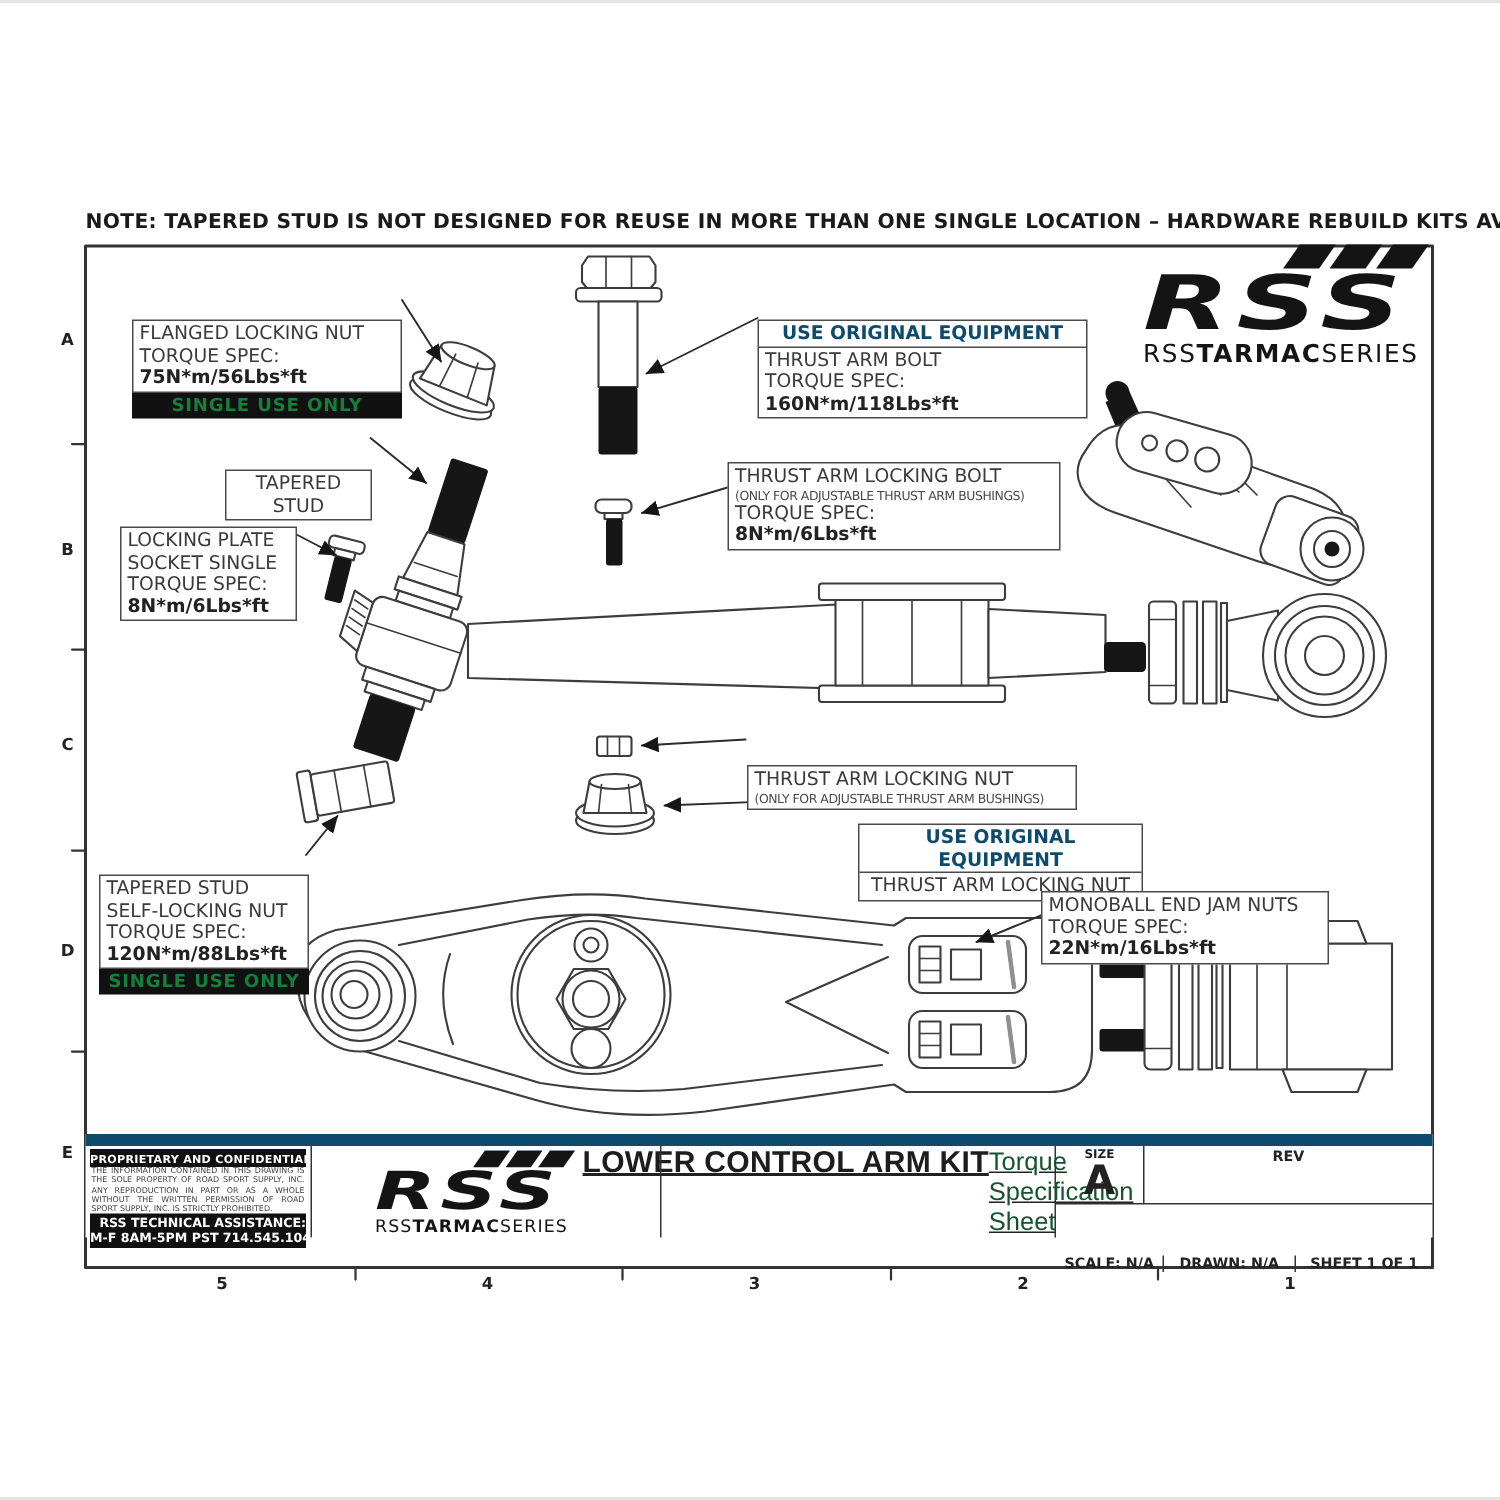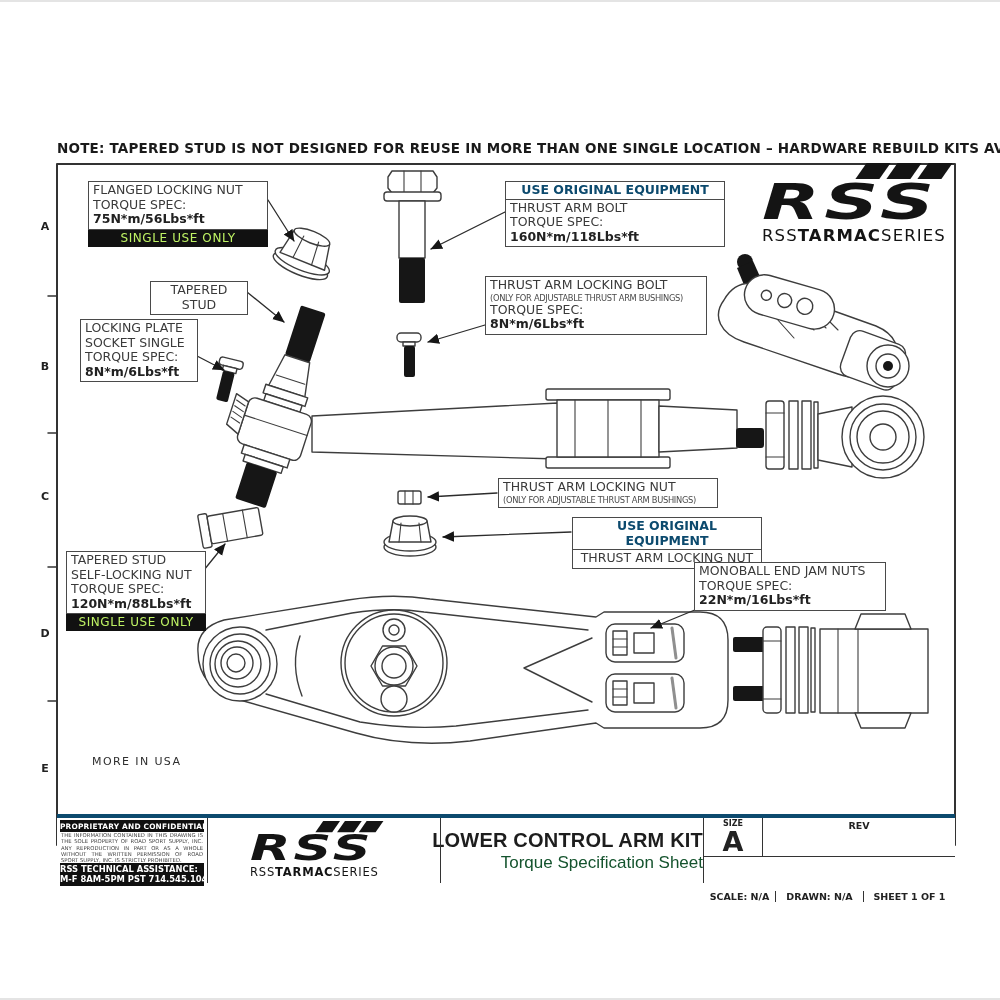--- a/index.html
+++ b/index.html
@@ -17,52 +17,52 @@
   .art .thin{stroke-width:1.1;}
   .art .gray{stroke:#8f8f8f;stroke-width:3;}
   .art .ld{stroke:#2c2c2c;stroke-width:1.3;marker-end:url(#arr);}
   
   .note{position:absolute;left:57px;top:140px;width:898px;text-align:center;
         font-weight:bold;font-size:13.5px;letter-spacing:.2px;color:#1a1a1a;white-space:nowrap;}
   
   .zone{position:absolute;font-weight:bold;font-size:11px;color:#222;width:14px;text-align:center;}
   
   .callout{position:absolute;font-size:12.5px;line-height:14.5px;color:#3a3a3a;}
-  .co-box{border:1.5px solid #4a4a4a;background:#fff;padding:1px 4px 2px;}
+  .co-box{border:1.5px solid #4a4a4a;background:#fff;padding:1px 4px 2px;margin-top:32px;}
   .co-hdr{font-weight:bold;text-align:center;border-bottom:1.5px solid #4a4a4a;
           margin:0 -4px 1px;padding:0 2px 1px;color:#0c4a6e;}
   .co-note{font-size:8.3px;line-height:10px;letter-spacing:-.3px;color:#4a4a4a;white-space:nowrap;}
   .co-torque{font-weight:bold;color:#222;}
   .co-center{text-align:center;}
-  .co-banner{background:#111;color:#bef264;font-weight:normal;text-align:center;
+  .co-banner{background:#111;color:#15803d;font-weight:bold;text-align:center;
              font-size:12px;line-height:17px;letter-spacing:.6px;}
   
   .madein{position:absolute;left:92px;top:755px;font-size:11px;letter-spacing:1.4px;color:#2e2e2e;}
   
   .rss-logo{position:absolute;width:185px;color:#141414;}
   .rss-slashes{display:flex;justify-content:flex-end;gap:7px;height:16px;}
   .rss-slashes i{display:block;width:24px;height:16px;background:#141414;transform:skewX(-35deg);}
   .rss-word{font-weight:bold;font-style:italic;font-size:50px;line-height:45px;letter-spacing:3px;
             transform:scaleX(1.5);transform-origin:left center;margin-top:1px;white-space:nowrap;}
   .rss-series{font-size:16.5px;letter-spacing:1.1px;margin-top:1px;white-space:nowrap;}
   .rss-series b{font-weight:bold;}
   .rss-logo.small{transform:scale(.7);transform-origin:top left;}
   
-  .tblock{position:absolute;left:57px;top:814px;width:898px;height:69px;border-top:4px solid #0c4a6e;
+  .tblock{position:absolute;left:57px;top:756px;width:898px;height:69px;border-top:8px solid #0c4a6e;
           display:flex;color:#222;background:#fff;box-sizing:border-box;}
   .tb-left{width:151px;border-right:1.6px solid #333;display:flex;flex-direction:column;
            justify-content:space-between;padding:2px 3px;box-sizing:border-box;}
   .tb-prop-hdr{background:#101010;color:#fff;font-size:7.4px;font-weight:bold;text-align:center;
                letter-spacing:.2px;padding:1.5px 0;white-space:nowrap;}
   .tb-prop-body{font-size:5.3px;line-height:6.3px;color:#444;padding:0 1px;text-align:justify;}
   .tb-assist{background:#101010;color:#fff;font-size:8.4px;line-height:9.6px;font-weight:bold;
-             text-align:left;padding:1.5px 0;white-space:nowrap;}
+             text-align:right;padding:1.5px 0;white-space:nowrap;}
   .tb-logo{width:232px;border-right:1.6px solid #333;position:relative;}
-  .tb-title{width:262px;border-right:1.6px solid #333;display:flex;flex-direction:column;
-            align-items:flex-end;justify-content:center;}
+  .tb-title{width:262px;border-right:1.6px solid #333;display:flex;flex-direction:row;
+            align-items:flex-start;justify-content:center;text-decoration:underline;}
   .tb-title-main{font-family:"Liberation Sans",sans-serif;font-weight:bold;font-size:20px;
                  letter-spacing:.2px;color:#1d1d1d;white-space:nowrap;}
   .tb-title-sub{font-family:"Liberation Sans",sans-serif;font-size:17px;color:#14532d;margin-top:1px;}
   .tb-right{flex:1;display:flex;flex-direction:column;}
   .tb-r-top{display:flex;height:46px;border-bottom:1.6px solid #333;}
   .tb-r-bottom{display:flex;flex:1;}
   .cell-size{width:58px;border-right:1.6px solid #333;text-align:center;}
   .cell-size .lbl{font-size:8px;font-weight:bold;margin-top:1px;}
   .cell-size .val{font-size:27px;font-weight:bold;line-height:28px;}
   .cell-part{width:165px;border-right:1.6px solid #333;padding-left:6px;box-sizing:border-box;}

